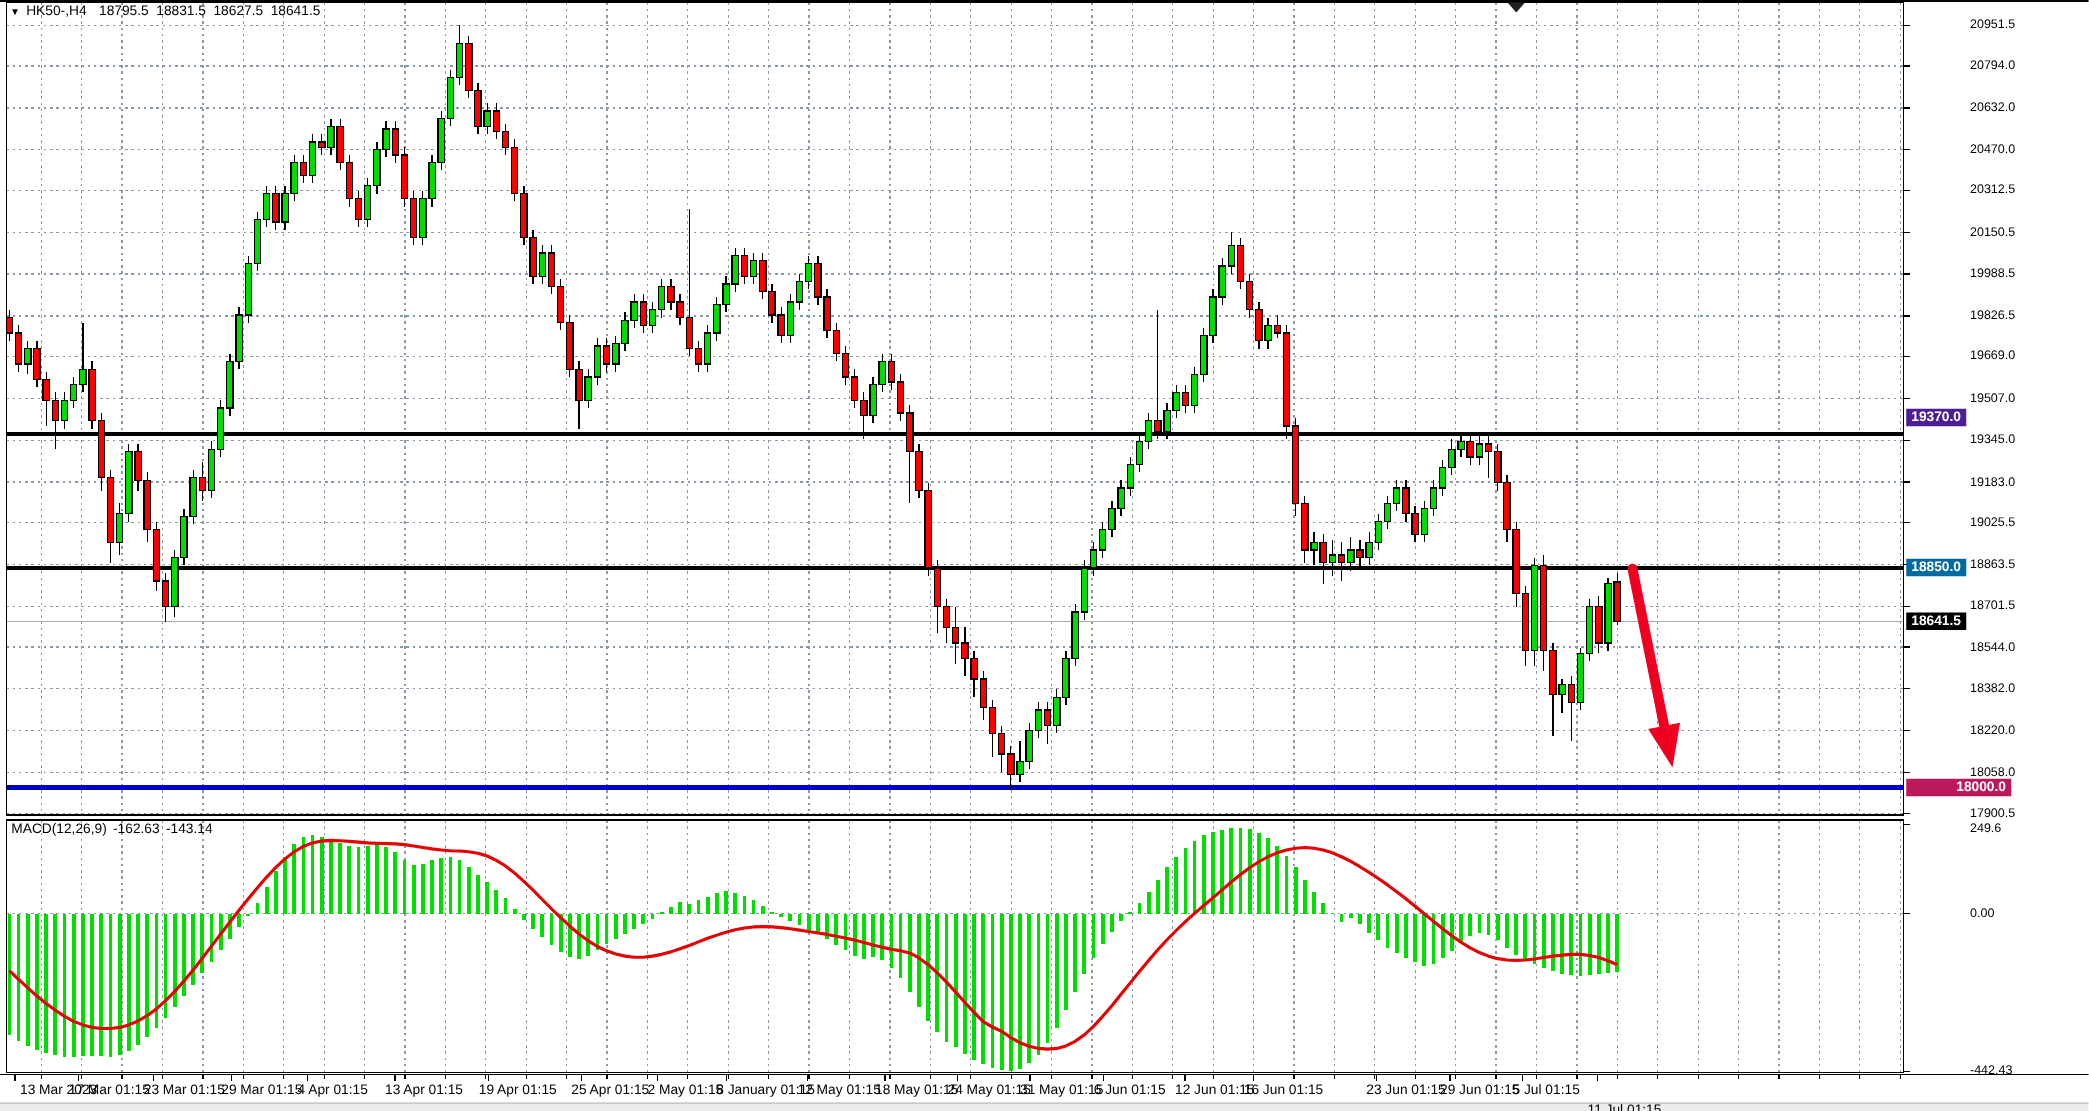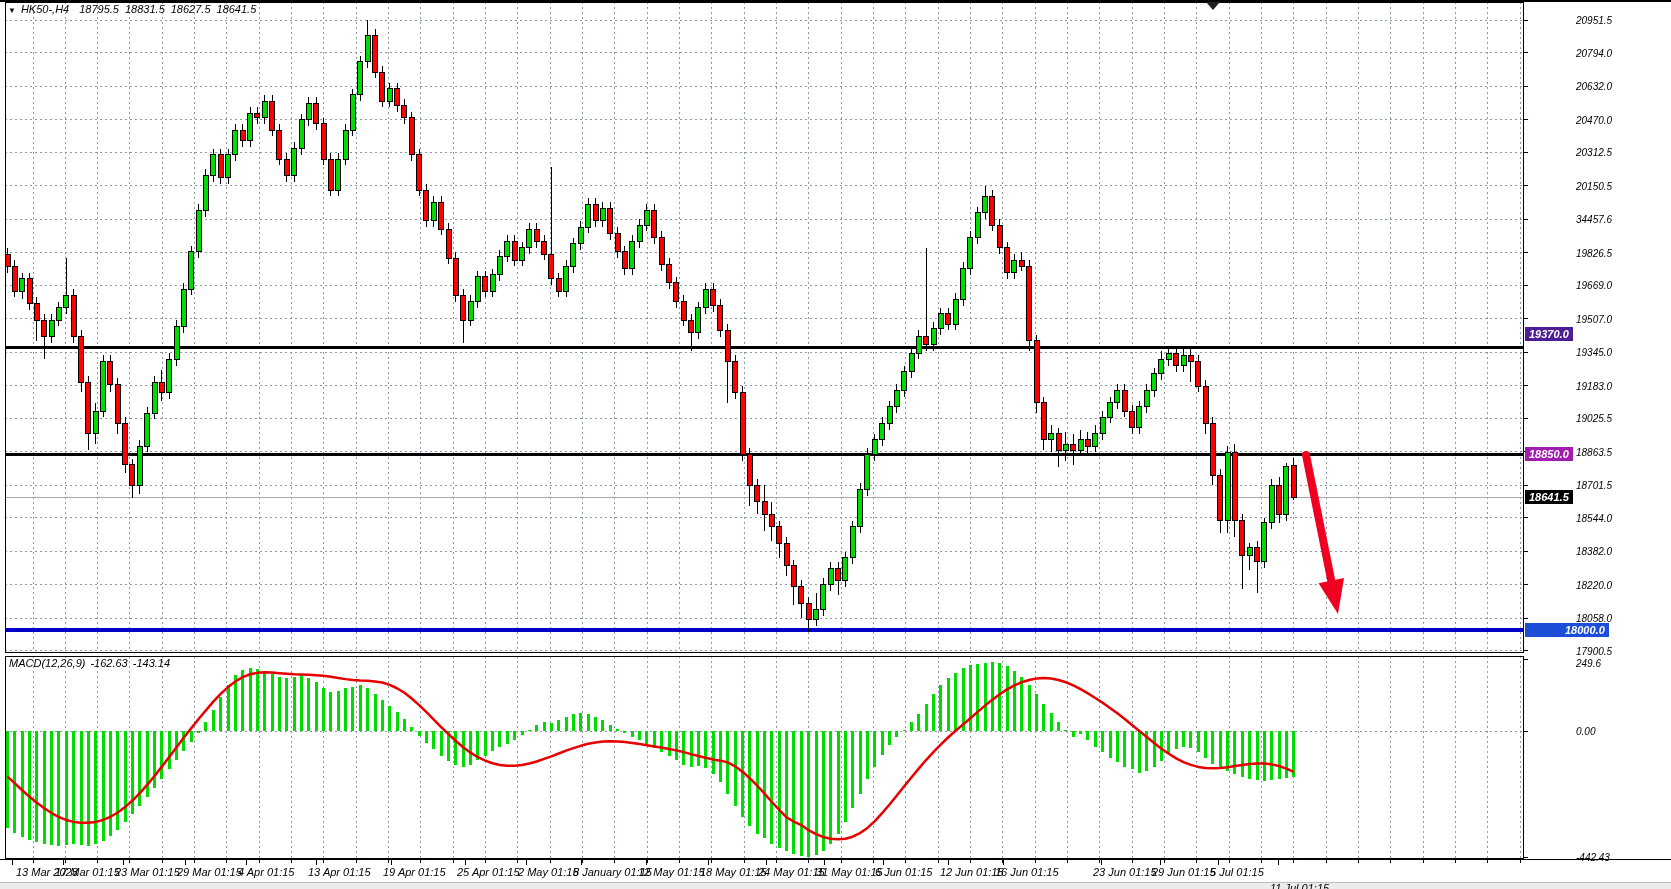--- a/index.html
+++ b/index.html
@@ -1,17 +1,17 @@
 <!DOCTYPE html>
 <html><head>
 <meta charset="utf-8">
 <style>
   html,body{margin:0;padding:0;background:#fff;}
   .window{position:relative;width:1671px;height:889px;background:#ffffff;
-          font-family:"Liberation Sans",sans-serif;overflow:hidden;font-style:italic;}
+          font-family:"Liberation Sans",sans-serif;overflow:hidden;}
   #chart-svg{position:absolute;left:0;top:0;}
   .title{position:absolute;left:8px;top:3px;font-size:11px;color:#000;white-space:nowrap;z-index:5;}
   .title .tri{font-size:8px;margin-right:5px;cursor:pointer;}
   .title .sym{margin-right:10px;}
   .title .q{margin-right:6px;}
   .macdlbl{position:absolute;left:9px;top:657px;font-size:11px;color:#000;white-space:nowrap;z-index:5;}
   .macdlbl span{margin-right:5px;}
   .plabel{position:absolute;left:1576px;font-size:10px;color:#000;transform:translateY(-50%);white-space:nowrap;z-index:3;}
   .badge{position:absolute;left:1525px;height:14px;line-height:14px;padding:0 4px;font-size:11px;font-weight:700;
          color:#fff;transform:translateY(-50%);white-space:nowrap;z-index:4;}
@@ -791,21 +791,21 @@
     <span>MACD(12,26,9)</span><span>-162.63</span><span>-143.14</span>
   </div>
 
   <div id="price-labels">
       <div class="plabel" style="top: 20.3095px;">20951.5</div>
       <div class="plabel" style="top: 52.8443px;">20794.0</div>
       <div class="plabel" style="top: 86.3087px;">20632.0</div>
       <div class="plabel" style="top: 119.773px;">20470.0</div>
       <div class="plabel" style="top: 152.308px;">20312.5</div>
       <div class="plabel" style="top: 185.772px;">20150.5</div>
-      <div class="plabel" style="top: 219.236px;">34457.6</div>
+      <div class="plabel" style="top: 219.236px;">19988.5</div>
       <div class="plabel" style="top: 252.701px;">19826.5</div>
       <div class="plabel" style="top: 285.236px;">19669.0</div>
       <div class="plabel" style="top: 318.7px;">19507.0</div>
       <div class="plabel" style="top: 352.164px;">19345.0</div>
       <div class="plabel" style="top: 385.629px;">19183.0</div>
       <div class="plabel" style="top: 418.163px;">19025.5</div>
       <div class="plabel" style="top: 451.628px;">18863.5</div>
       <div class="plabel" style="top: 485.092px;">18701.5</div>
       <div class="plabel" style="top: 517.627px;">18544.0</div>
       <div class="plabel" style="top: 551.091px;">18382.0</div>
@@ -813,22 +813,22 @@
       <div class="plabel" style="top: 618.02px;">18058.0</div>
       <div class="plabel" style="top: 650.555px;">17900.5</div>
     </div>
   <div id="macd-labels">
       <div class="plabel" style="top: 663px;">249.6</div>
       <div class="plabel" style="top: 731px;">0.00</div>
       <div class="plabel" style="top: 857.093px;">-442.43</div>
     </div>
   <div id="badges">
       <div class="badge" style="top: 334px; background: #4c1d95;">19370.0</div>
-      <div class="badge" style="top: 454.416px; background: #a21caf;">18850.0</div>
-      <div class="badge" style="top: 630.001px; background: #1d4ed8; padding-left: 40px;">18000.0</div>
+      <div class="badge" style="top: 454.416px; background: #0369a1;">18850.0</div>
+      <div class="badge" style="top: 630.001px; background: #be185d; padding-left: 40px;">18000.0</div>
       <div class="badge" style="top: 497.486px; background: rgb(0, 0, 0);">18641.5</div>
     </div>
   <div id="time-labels">
       <div class="tlabel" style="left: 16px;">13 Mar 2023</div>
       <div class="tlabel" style="left: 55px;">17 Mar 01:15</div>
       <div class="tlabel" style="left: 115px;">23 Mar 01:15</div>
       <div class="tlabel" style="left: 177px;">29 Mar 01:15</div>
       <div class="tlabel" style="left: 238px;">4 Apr 01:15</div>
       <div class="tlabel" style="left: 308px;">13 Apr 01:15</div>
       <div class="tlabel" style="left: 383px;">19 Apr 01:15</div>

